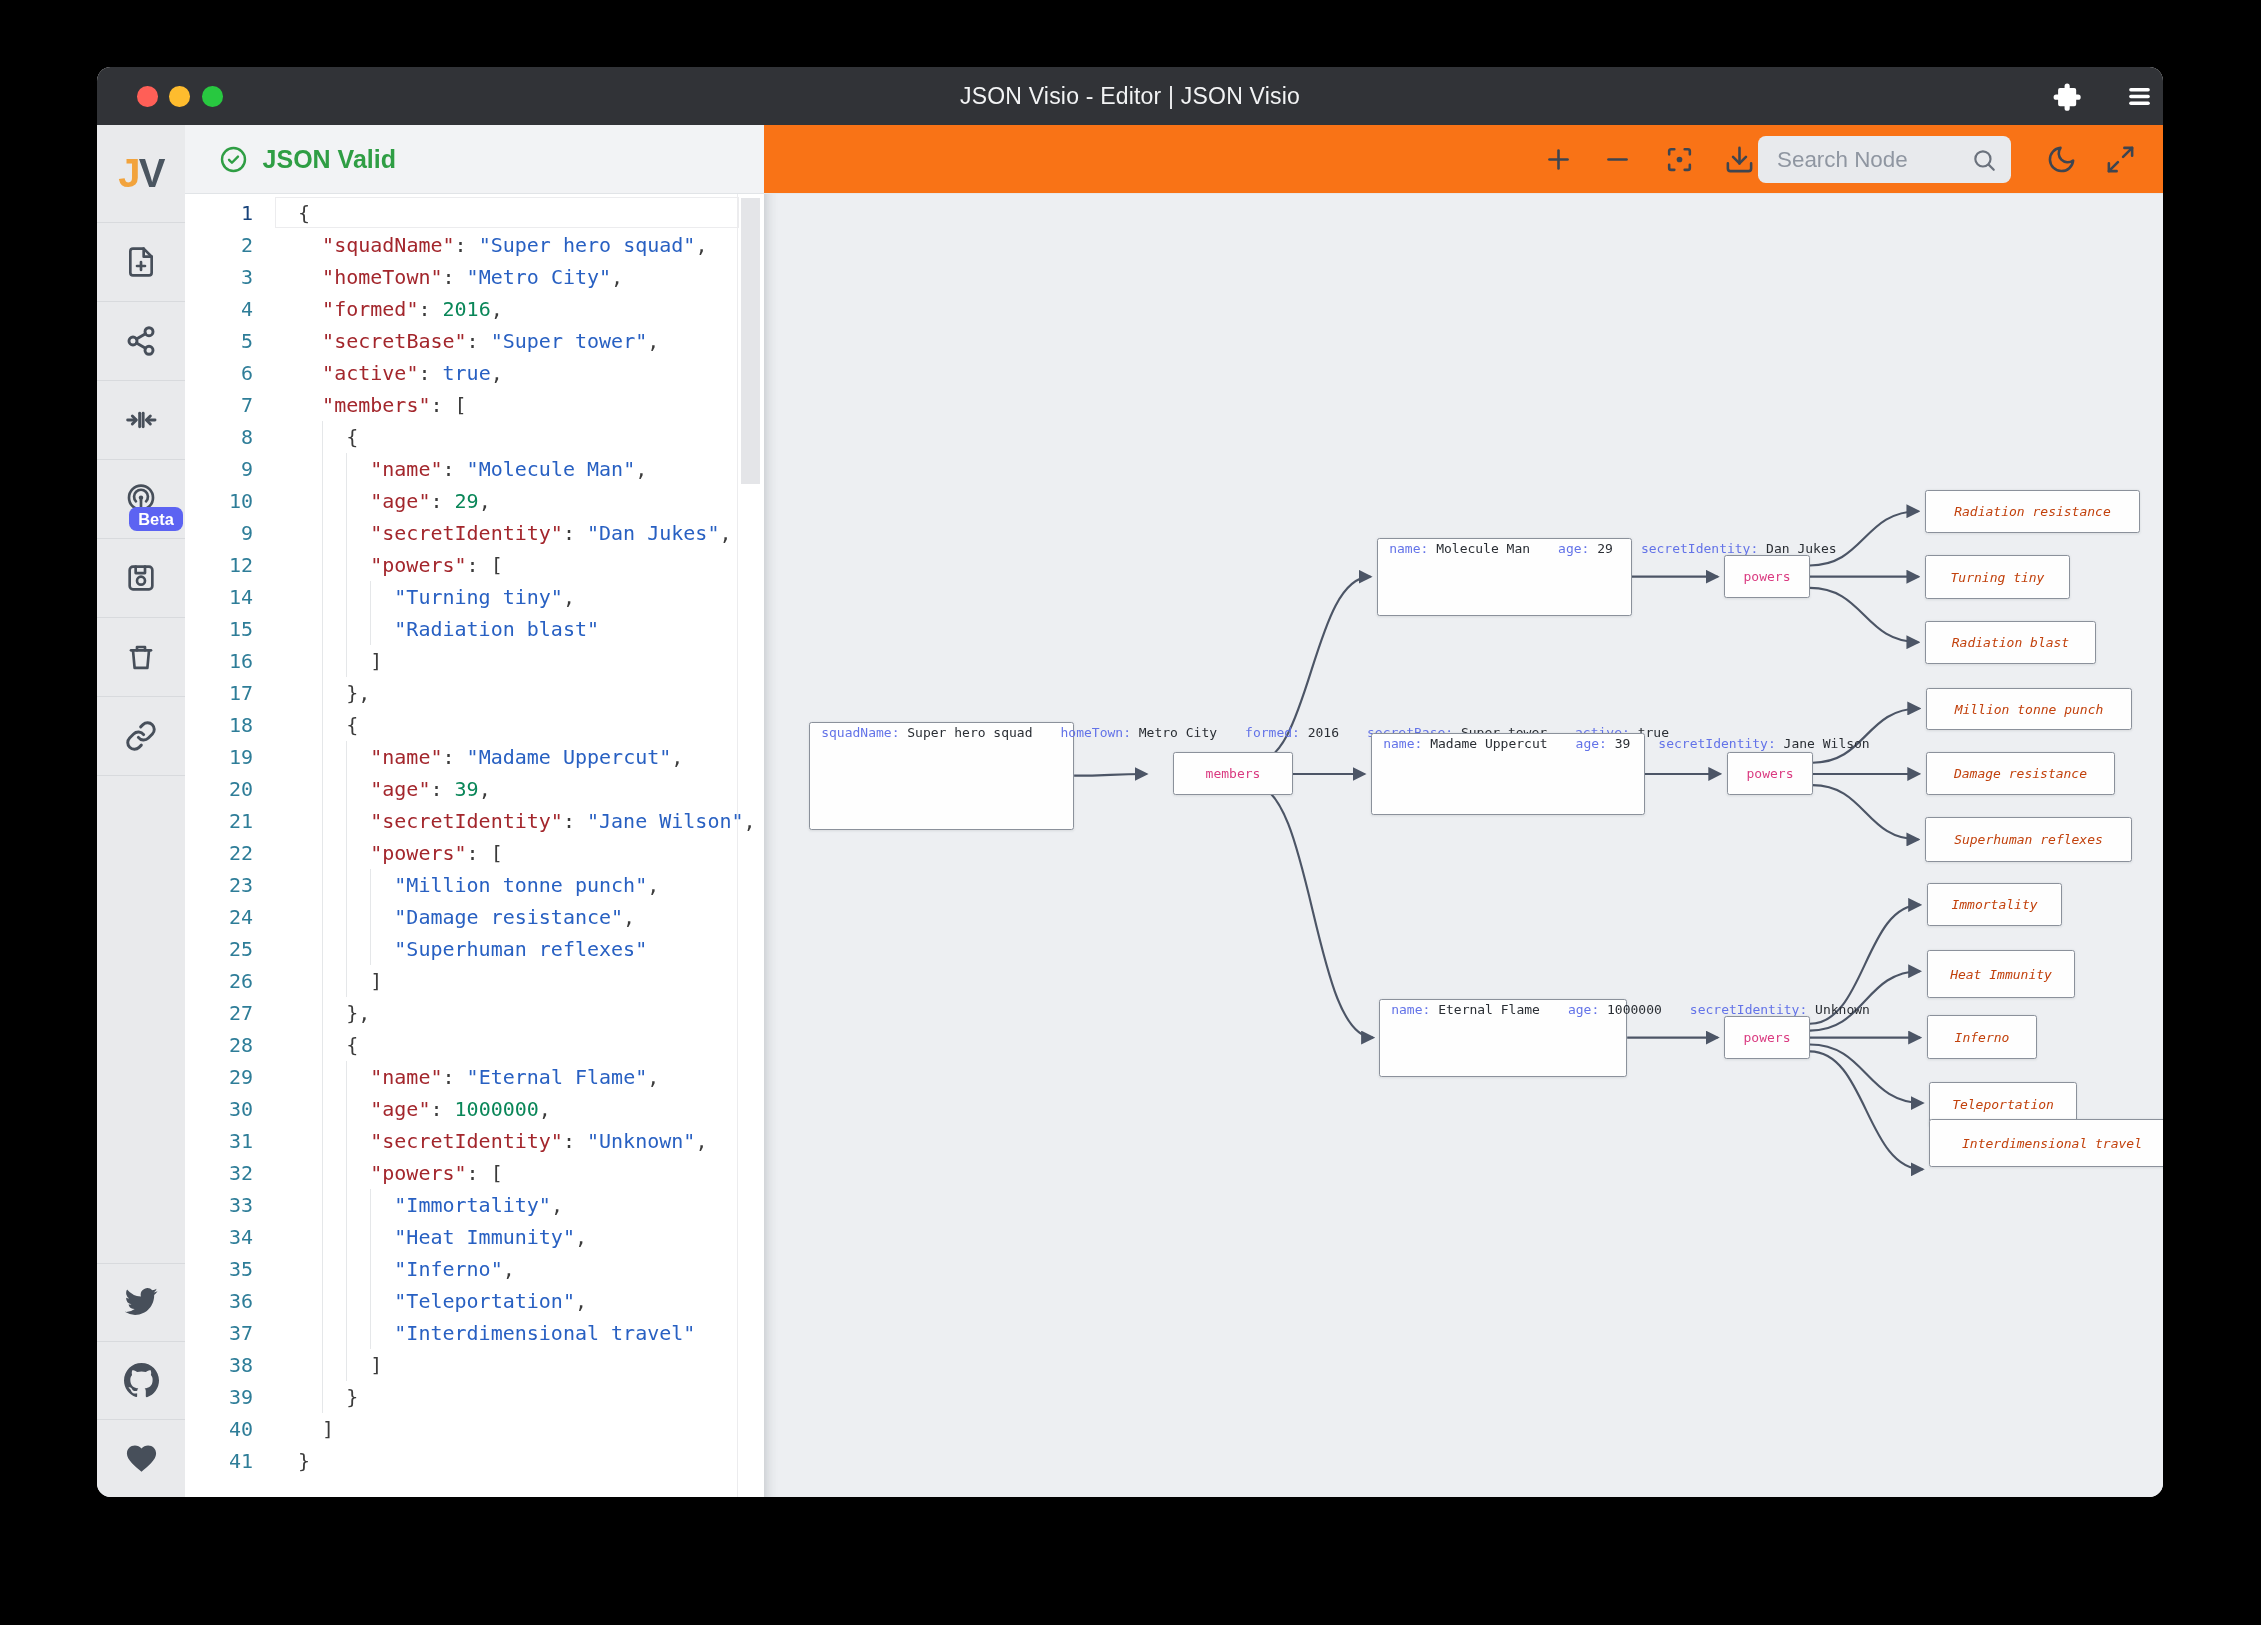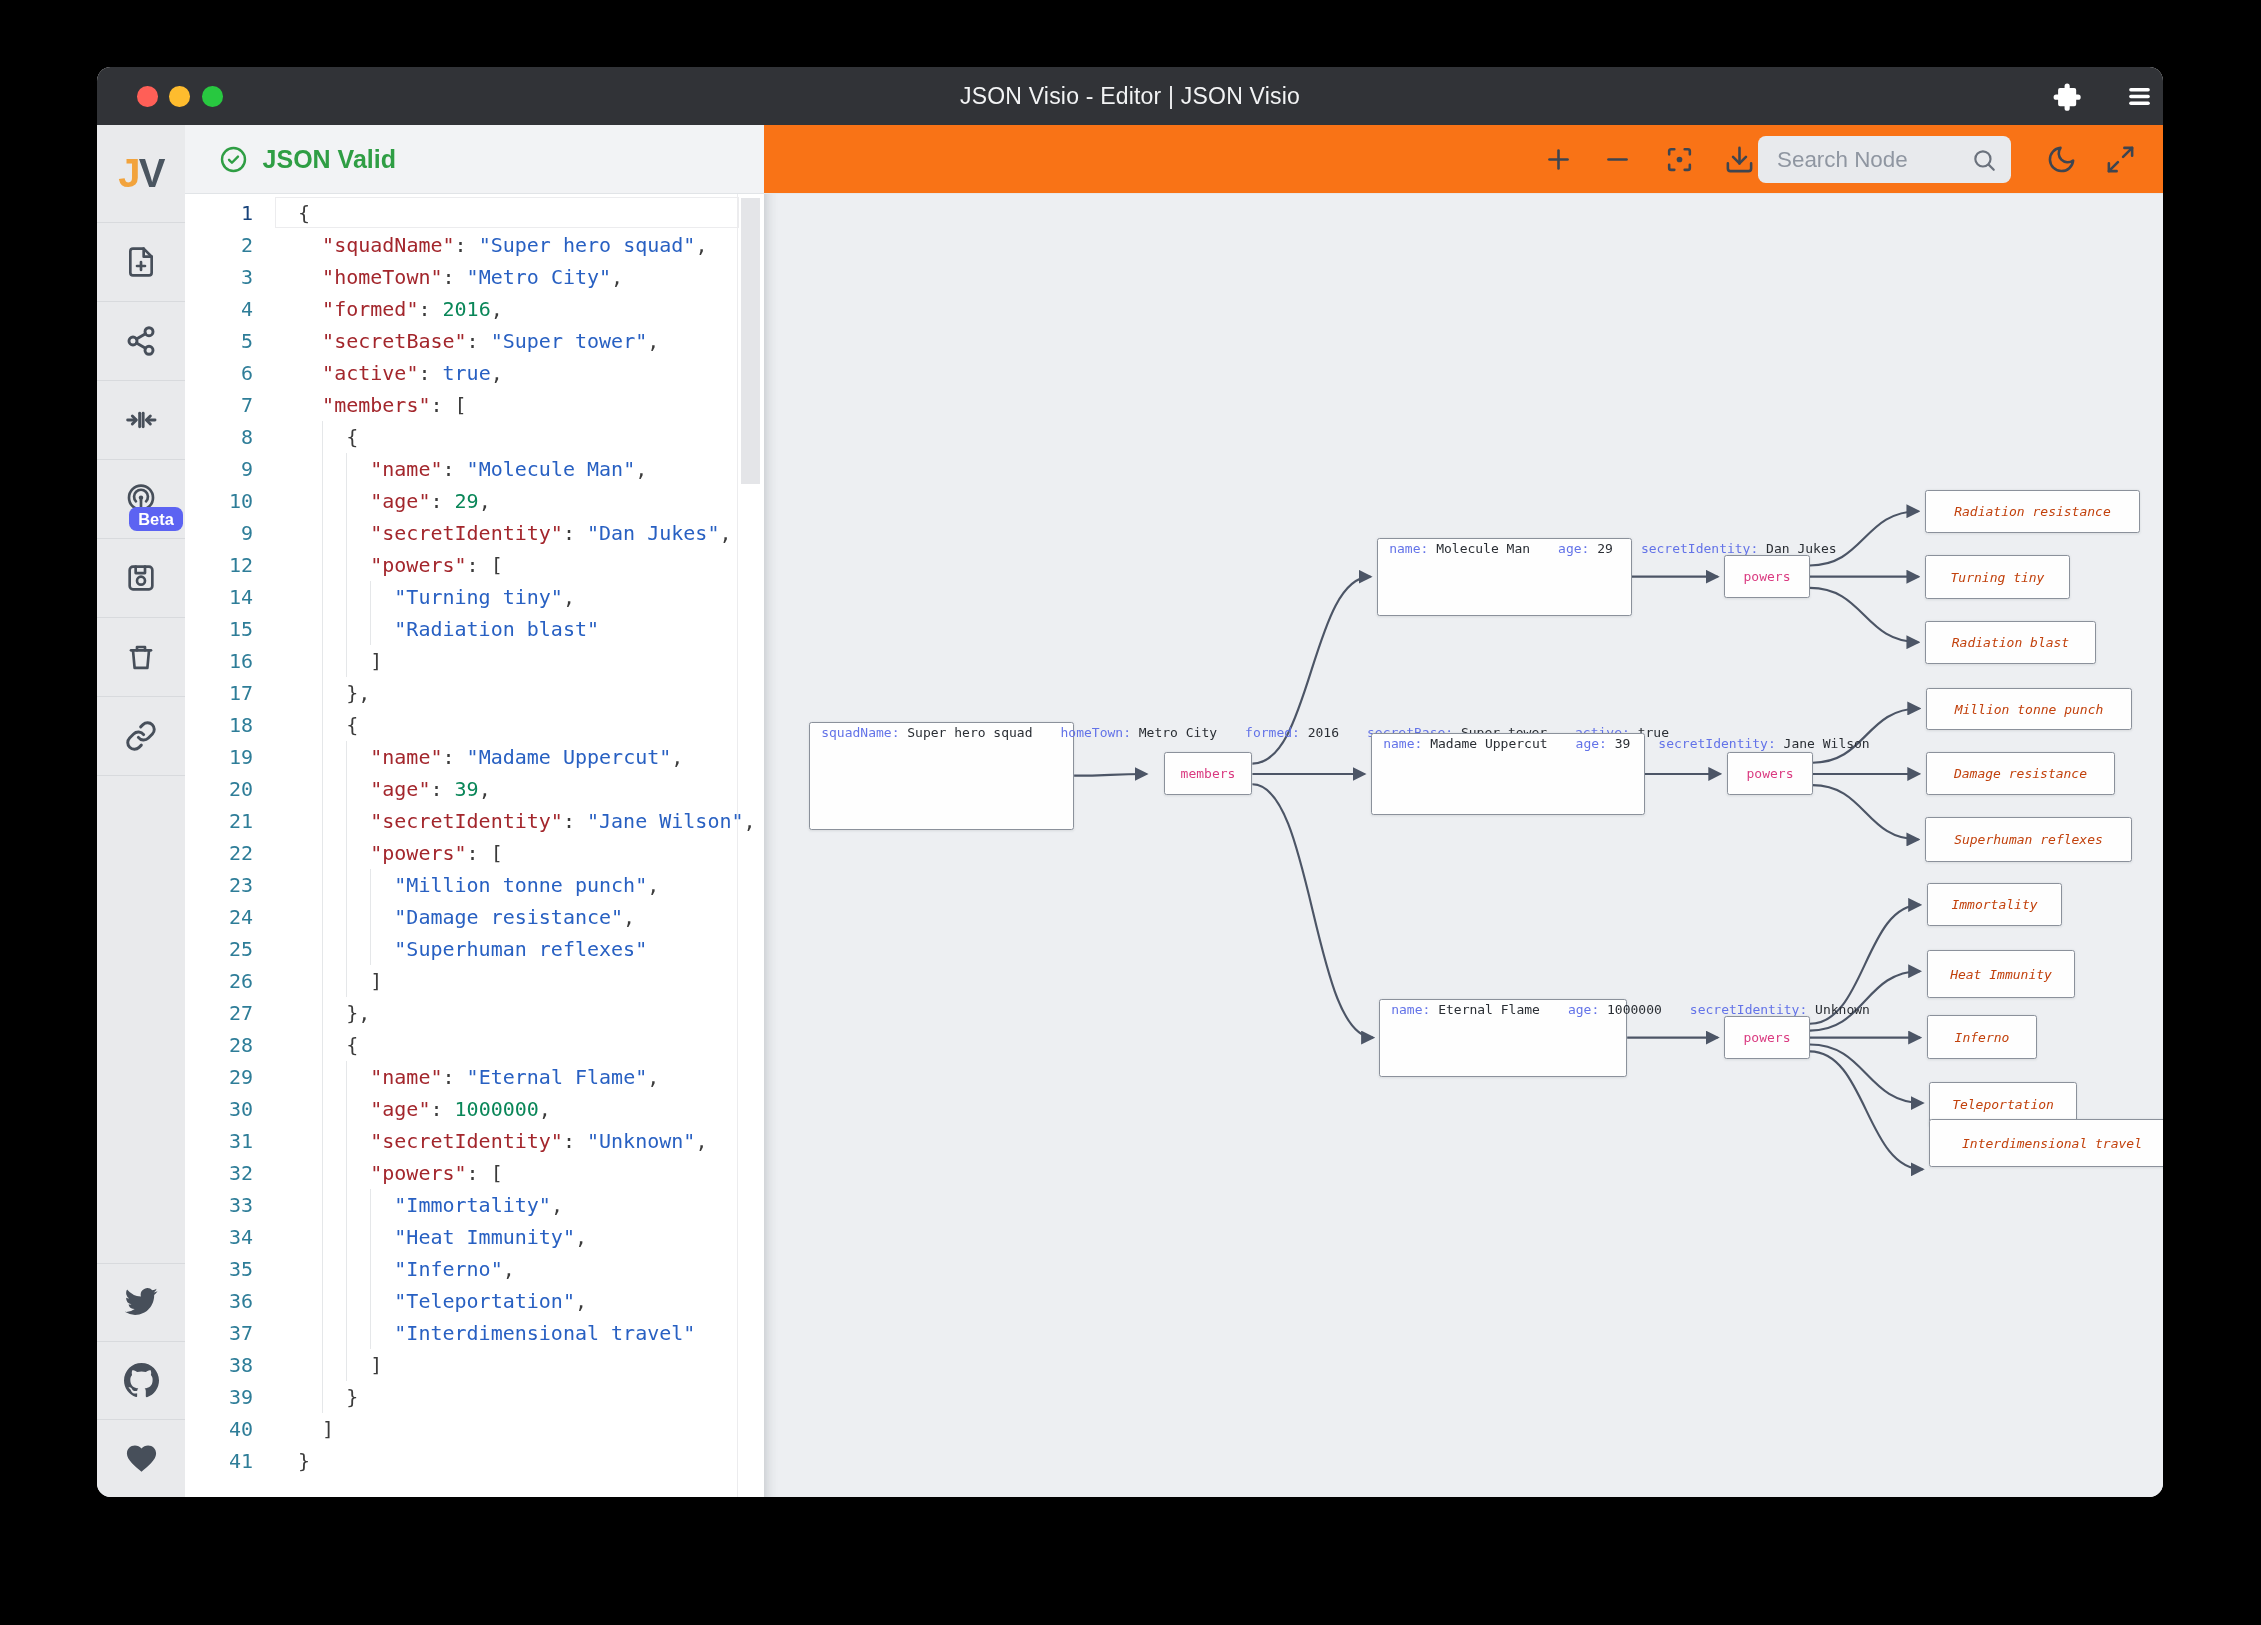--- a/index.html
+++ b/index.html
@@ -318,21 +318,21 @@
             <path d="M 1214 1075 C 1279.5 1075, 1279.5 1212, 1345 1212" class="edge" marker-end="url(#arrow)"></path>
           </svg>
         <div class="nodes" id="nodes-layer">
             <div class="gnode obj" style="left: 45px; top: 597px; width: 265px; height: 108px;">
               <div class="nrow"><span class="nkey">squadName: </span><span class="nval">Super hero squad</span></div>
               <div class="nrow"><span class="nkey">homeTown: </span><span class="nval">Metro City</span></div>
               <div class="nrow"><span class="nkey">formed: </span><span class="nval">2016</span></div>
               <div class="nrow"><span class="nkey">secretBase: </span><span class="nval">Super tower</span></div>
               <div class="nrow"><span class="nkey">active: </span><span class="nval">true</span></div>
             </div>
-            <div class="gnode key" style="left: 400px; top: 627px; width: 88px; height: 43px;"><span class="nlabel-key">members</span></div>
+            <div class="gnode key" style="left: 409px; top: 627px; width: 120px; height: 43px;"><span class="nlabel-key">members</span></div>
             <div class="gnode obj" style="left: 613px; top: 413px; width: 255px; height: 78px;">
               <div class="nrow"><span class="nkey">name: </span><span class="nval">Molecule Man</span></div>
               <div class="nrow"><span class="nkey">age: </span><span class="nval">29</span></div>
               <div class="nrow"><span class="nkey">secretIdentity: </span><span class="nval">Dan Jukes</span></div>
             </div>
             <div class="gnode key" style="left: 960px; top: 430px; width: 86px; height: 43px;"><span class="nlabel-key">powers</span></div>
             <div class="gnode leaf" style="left: 1161px; top: 365px; width: 215px; height: 43px;"><span class="nlabel-leaf">Radiation resistance</span></div>
             <div class="gnode leaf" style="left: 1161px; top: 430px; width: 145px; height: 44px;"><span class="nlabel-leaf">Turning tiny</span></div>
             <div class="gnode leaf" style="left: 1161px; top: 496px; width: 171px; height: 43px;"><span class="nlabel-leaf">Radiation blast</span></div>
             <div class="gnode obj" style="left: 607px; top: 608px; width: 274px; height: 82px;">

